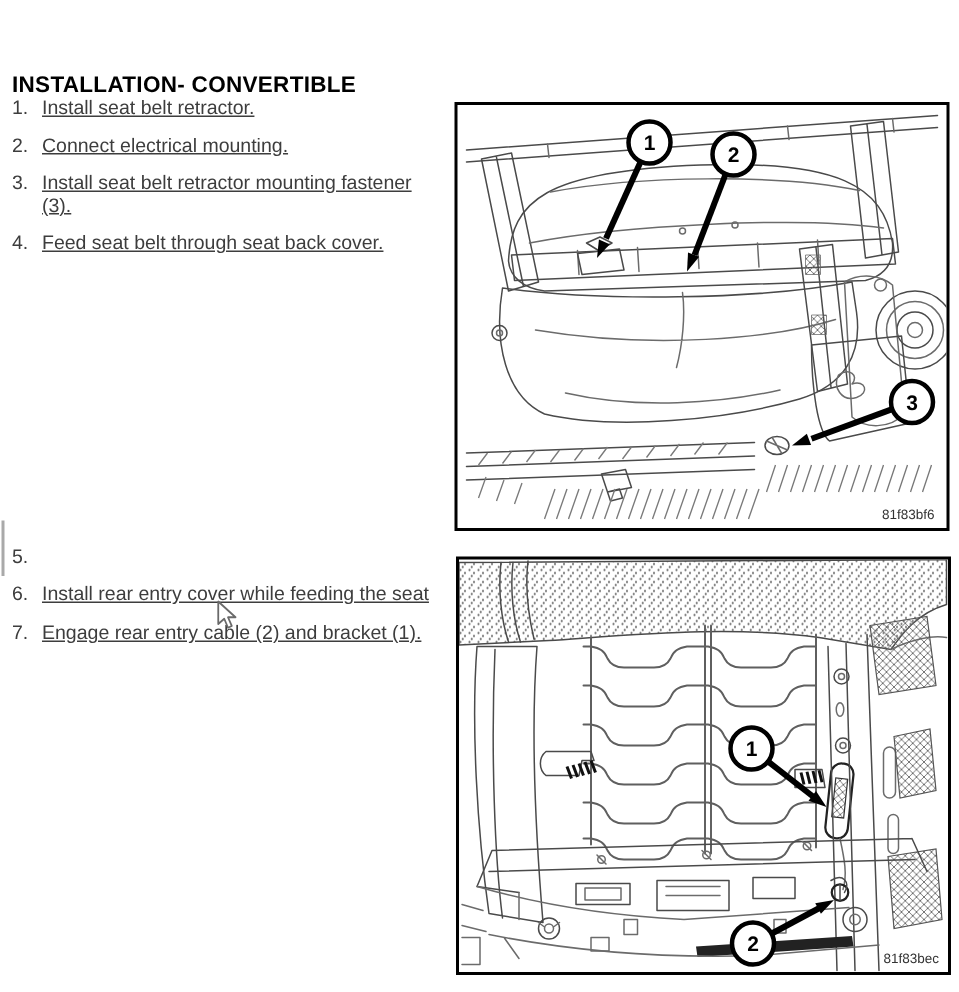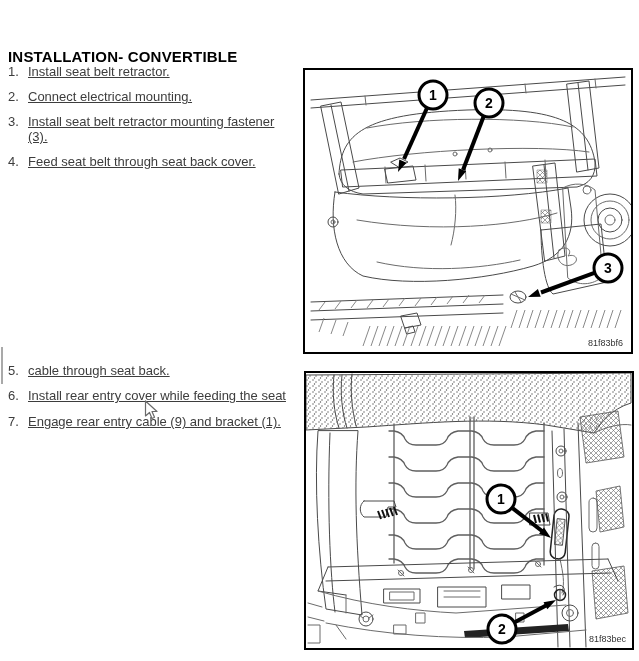--- a/index.html
+++ b/index.html
@@ -69,33 +69,32 @@
       </span>
   </div>
 </div>
 
 <div class="change-bar"></div>
 
 <div class="steps steps-b">
   <div class="step">
     <span class="num">5.</span>
     <span class="txt">
-        <div>cable through seat back.</div>
       </span>
   </div>
   <div class="step" style="margin-bottom:11px;">
     <span class="num">6.</span>
     <span class="txt">
         <div>Install rear entry cover while feeding the seat</div>
       </span>
   </div>
   <div class="step">
     <span class="num">7.</span>
     <span class="txt">
-        <div>Engage rear entry cable (9) and bracket (1).</div>
+        <div>Engage rear entry cable (2) and bracket (1).</div>
       </span>
   </div>
 </div>
 
 <div class="figure fig1">
 <svg width="326" height="282" viewBox="0 0 326 282" xmlns="http://www.w3.org/2000/svg">
   <defs>
     <pattern id="xh1" width="5" height="5" patternUnits="userSpaceOnUse">
       <path d="M0,5 L5,0 M0,0 L5,5" stroke="#666" stroke-width="0.6" fill="none"></path>
     </pattern>

